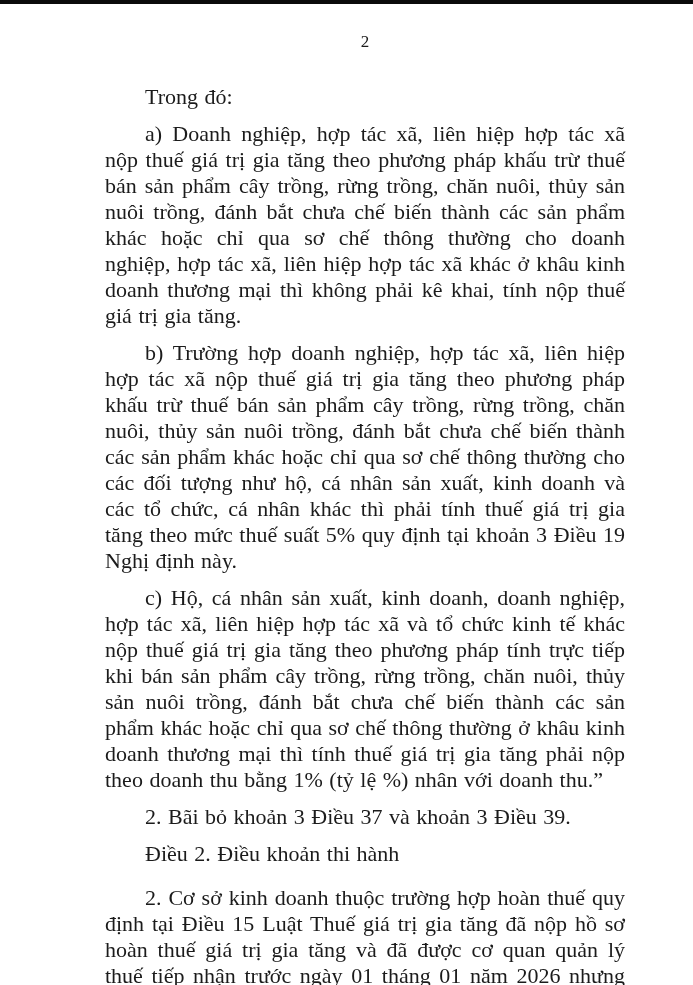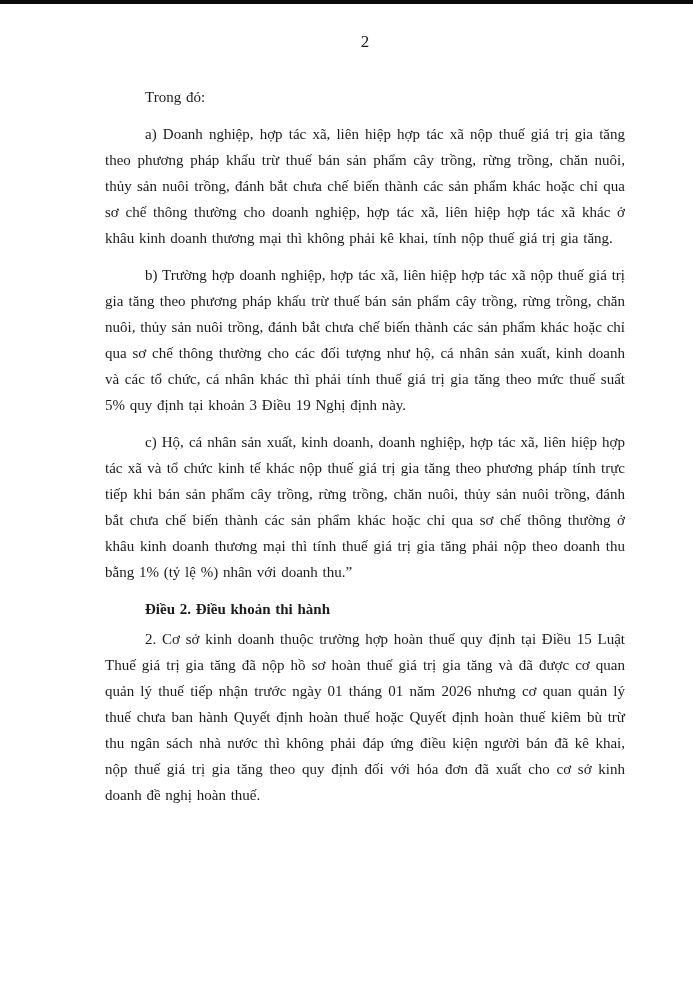--- a/index.html
+++ b/index.html
@@ -34,34 +34,34 @@
     line-height: 22px;
   }
   .content {
     position: absolute;
     top: 84px;
     left: 105px;
     width: 520px;
   }
   .para {
     margin: 0 0 11px 0;
-    font-size: 15px;
+    font-size: 22px;
     line-height: 26px;
     text-align: justify;
     text-indent: 40px;
     word-spacing: 1px;
   }
   .para.intro {
     text-align: left;
   }
   .para.heading {
-    font-weight: bold;
+    font-weight: normal;
     text-align: left;
     margin-top: 3px;
-    margin-bottom: 4px;
+    margin-bottom: 18px;
   }
   .para.single {
     text-align: left;
   }
 </style>
 </head>
 <body>
 
 <div class="page">
 
@@ -72,20 +72,21 @@
   <div class="content">
 
     <p class="para intro">Trong đó:</p>
 
     <p class="para">a) Doanh nghiệp, hợp tác xã, liên hiệp hợp tác xã nộp thuế giá trị gia tăng theo phương pháp khấu trừ thuế bán sản phẩm cây trồng, rừng trồng, chăn nuôi, thủy sản nuôi trồng, đánh bắt chưa chế biến thành các sản phẩm khác hoặc chỉ qua sơ chế thông thường cho doanh nghiệp, hợp tác xã, liên hiệp hợp tác xã khác ở khâu kinh doanh thương mại thì không phải kê khai, tính nộp thuế giá trị gia tăng.</p>
 
     <p class="para">b) Trường hợp doanh nghiệp, hợp tác xã, liên hiệp hợp tác xã nộp thuế giá trị gia tăng theo phương pháp khấu trừ thuế bán sản phẩm cây trồng, rừng trồng, chăn nuôi, thủy sản nuôi trồng, đánh bắt chưa chế biến thành các sản phẩm khác hoặc chỉ qua sơ chế thông thường cho các đối tượng như hộ, cá nhân sản xuất, kinh doanh và các tổ chức, cá nhân khác thì phải tính thuế giá trị gia tăng theo mức thuế suất 5% quy định tại khoản 3 Điều 19 Nghị định này.</p>
 
     <p class="para">c) Hộ, cá nhân sản xuất, kinh doanh, doanh nghiệp, hợp tác xã, liên hiệp hợp tác xã và tổ chức kinh tế khác nộp thuế giá trị gia tăng theo phương pháp tính trực tiếp khi bán sản phẩm cây trồng, rừng trồng, chăn nuôi, thủy sản nuôi trồng, đánh bắt chưa chế biến thành các sản phẩm khác hoặc chỉ qua sơ chế thông thường ở khâu kinh doanh thương mại thì tính thuế giá trị gia tăng phải nộp theo doanh thu bằng 1% (tỷ lệ %) nhân với doanh thu.”</p>
 
+    <p class="para single">2. Bãi bỏ khoản 3 Điều 37 và khoản 3 Điều 39.</p>
 
     <p class="para heading">Điều 2. Điều khoản thi hành</p>
 
 
     <p class="para">2. Cơ sở kinh doanh thuộc trường hợp hoàn thuế quy định tại Điều 15 Luật Thuế giá trị gia tăng đã nộp hồ sơ hoàn thuế giá trị gia tăng và đã được cơ quan quản lý thuế tiếp nhận trước ngày 01 tháng 01 năm 2026 nhưng cơ quan quản lý thuế chưa ban hành Quyết định hoàn thuế hoặc Quyết định hoàn thuế kiêm bù trừ thu ngân sách nhà nước thì không phải đáp ứng điều kiện người bán đã kê khai, nộp thuế giá trị gia tăng theo quy định đối với hóa đơn đã xuất cho cơ sở kinh doanh đề nghị hoàn thuế.</p>
 
   </div>
 </div>
 
 </body></html>

